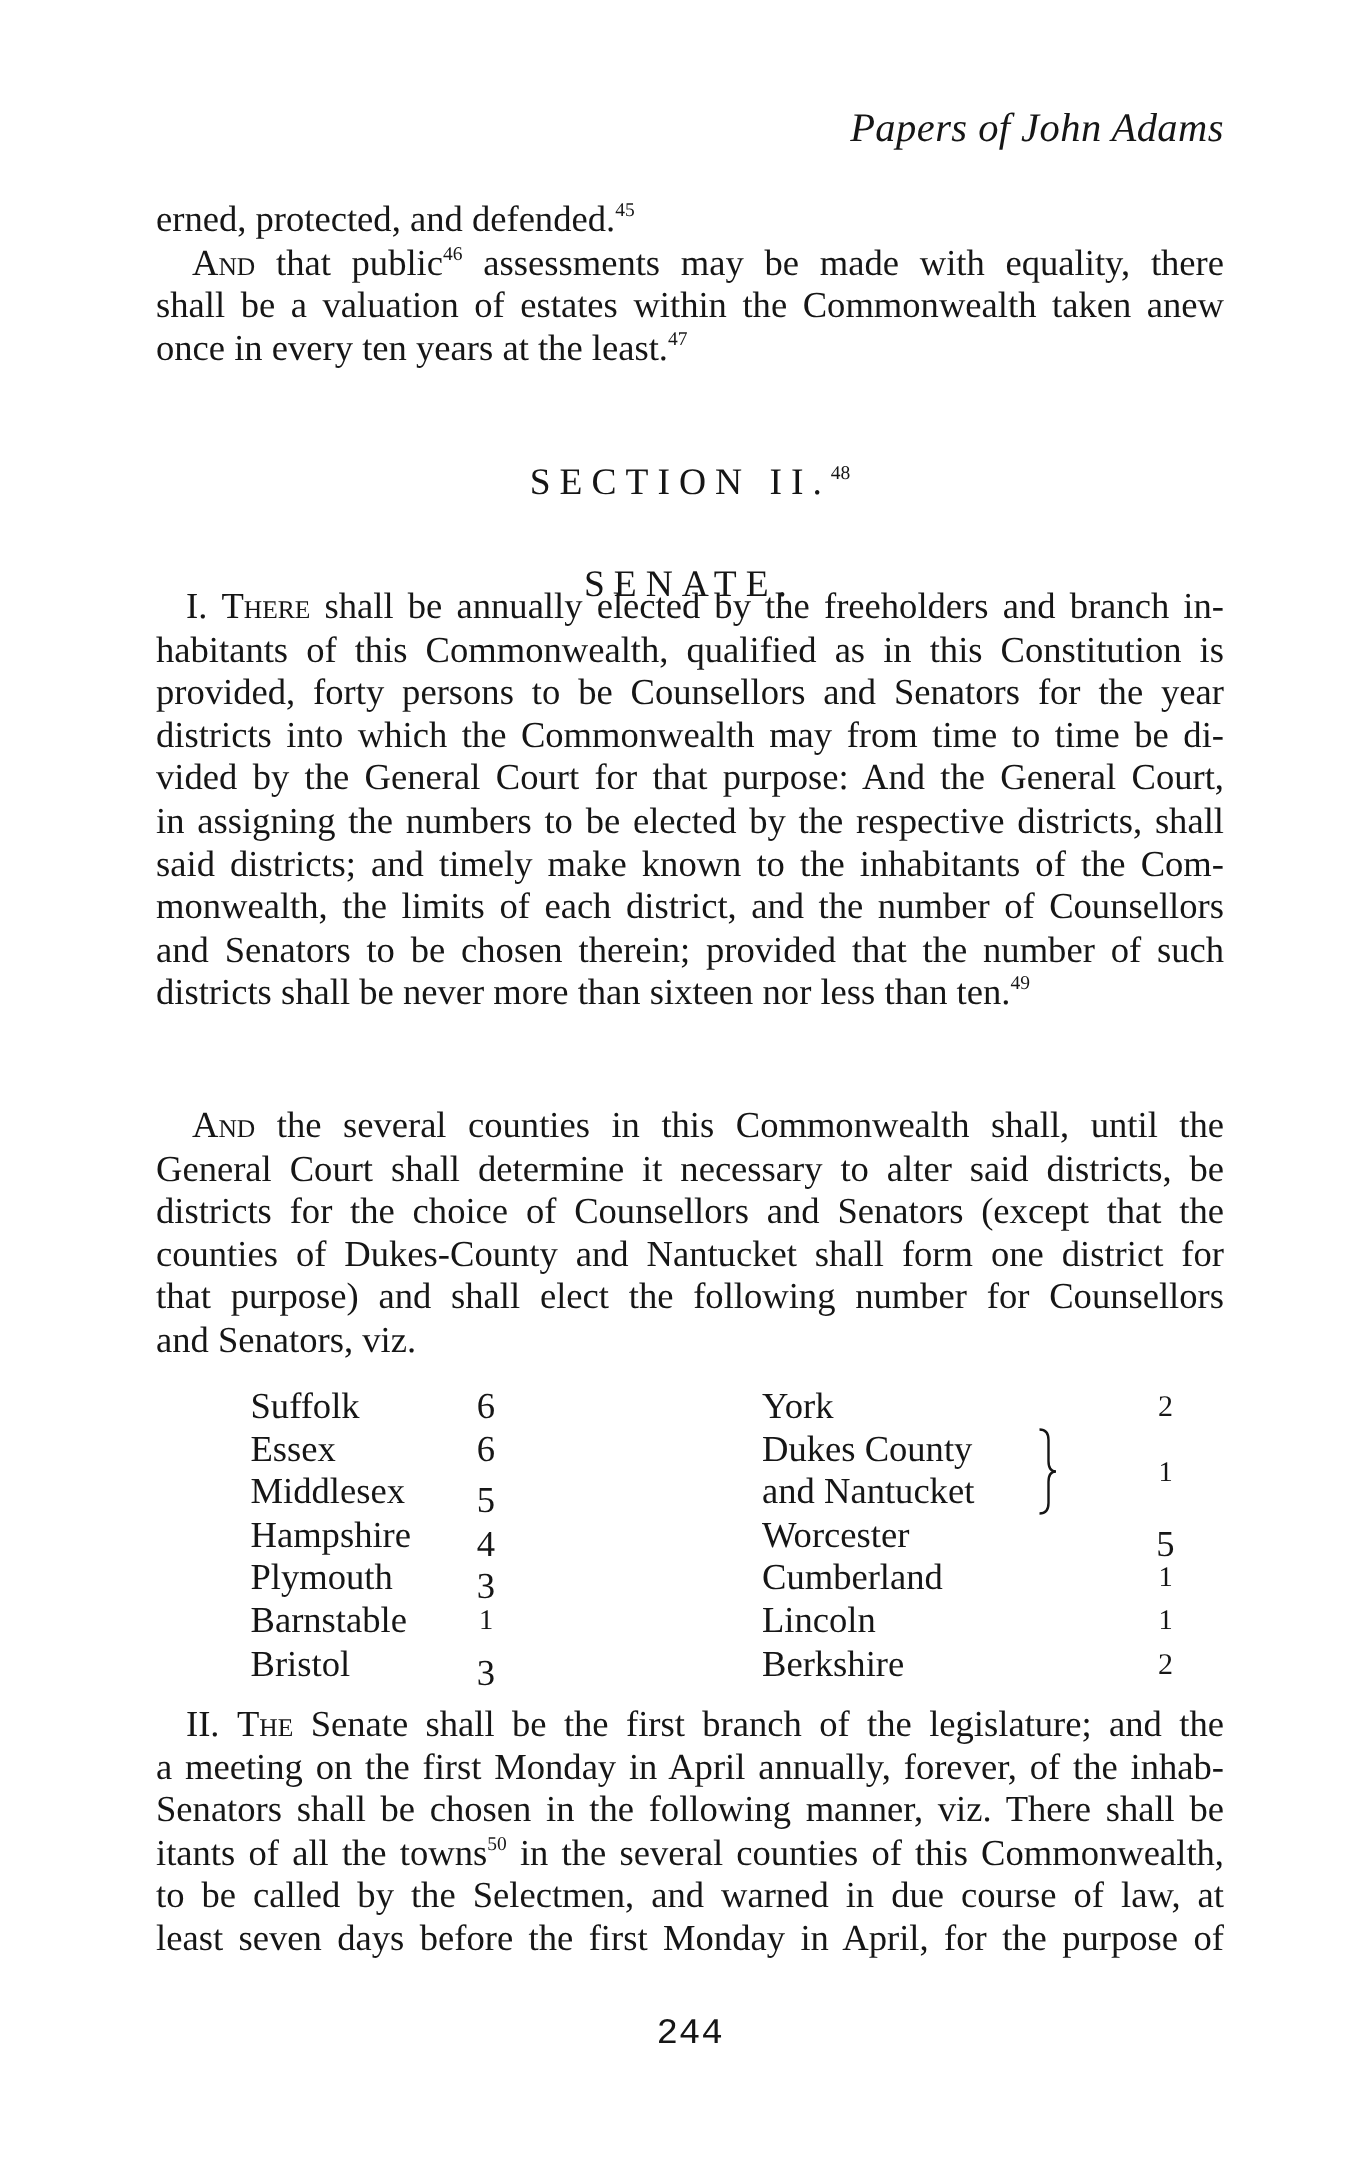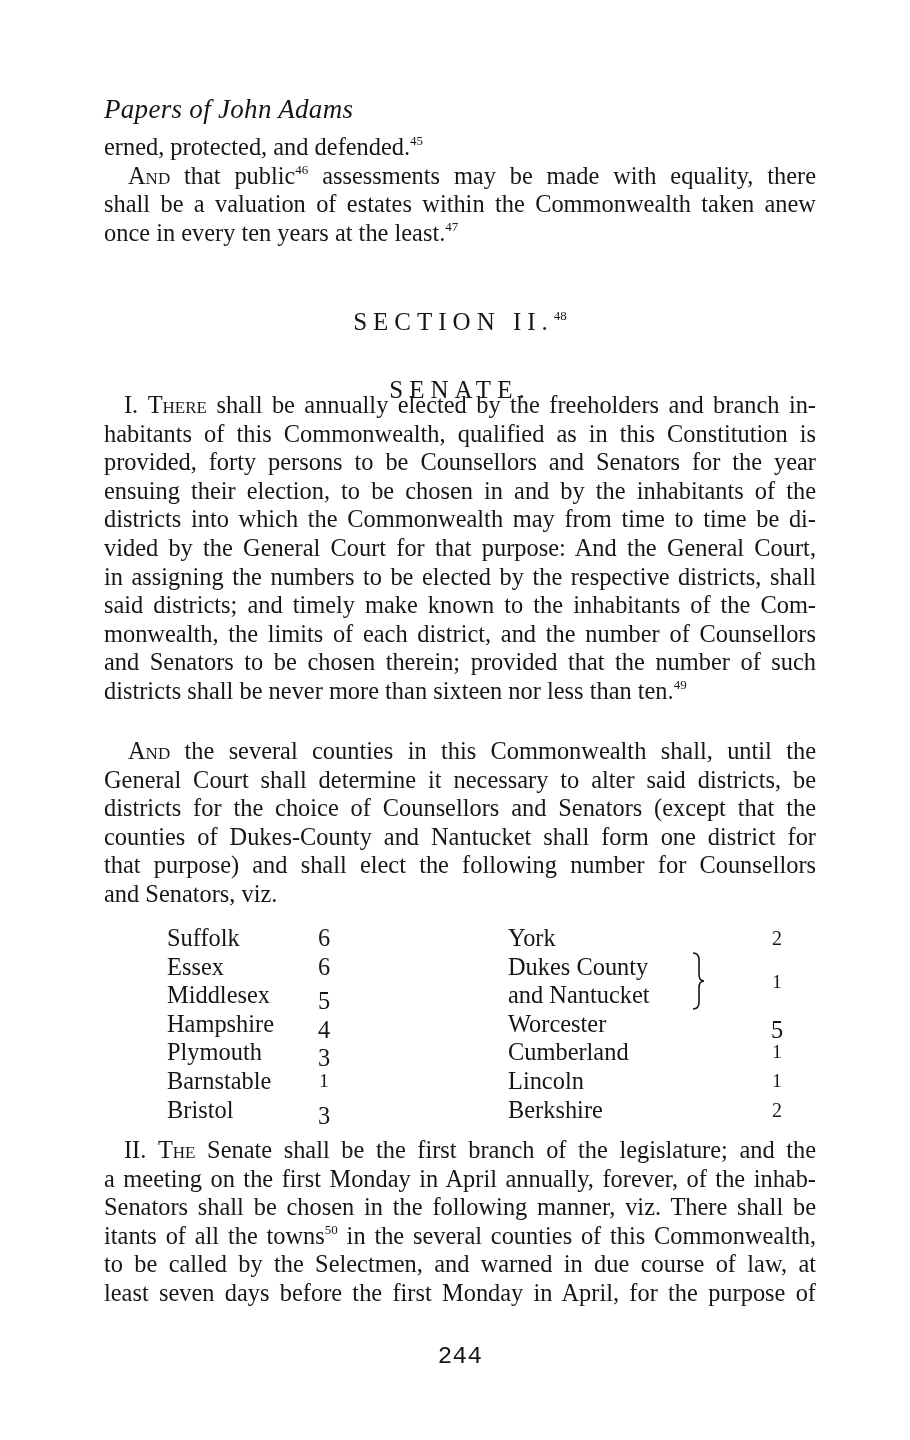--- a/index.html
+++ b/index.html
@@ -19,25 +19,24 @@
       position: absolute;
       left: 104px;
       top: 0;
       width: 712px;
     }
     .running-head {
       position: absolute;
       top: 70px;
       left: 0;
       width: 712px;
-      text-align: left;
+      text-align: right;
       font-style: italic;
       font-size: 27px;
       letter-spacing: 0.3px;
-      margin-top: 24px;
     }
     .body-text {
       position: absolute;
       left: 0;
       width: 712px;
       font-size: 24.4px;
       line-height: 28.6px;
       text-align: justify;
       text-align-last: left;
     }
@@ -123,21 +122,20 @@
     <span class="line last"><span>once in every ten years at the least.</span><sup>47</sup></span>
   </div>
 
   <div class="heading" style="top:308px;"><span>SECTION II.</span><sup style="letter-spacing:0;margin-top:12px;">48</sup></div>
   <div class="heading" style="top:352px;margin-top:24px;">SENATE.</div>
 
   <div class="body-text" style="top:391px;">
     <span class="line indent" style="padding-left:20px;"><span>I. </span><span class="sc">There</span><span> shall be annually elected by the freeholders and branch in-</span></span>
     <span class="line"><span>habitants of this Commonwealth, qualified as in this Constitution is</span></span>
     <span class="line"><span>provided, forty persons to be Counsellors and Senators for the year</span></span>
-    <span class="line"><span>ensuing their election, to be chosen in and by the inhabitants of the</span></span>
     <span class="line"><span>districts into which the Commonwealth may from time to time be di-</span></span>
     <span class="line"><span>vided by the General Court for that purpose: And the General Court,</span></span>
     <span class="line"><span>in assigning the numbers to be elected by the respective districts, shall</span></span>
     <span class="line"><span>said districts; and timely make known to the inhabitants of the Com-</span></span>
     <span class="line"><span>monwealth, the limits of each district, and the number of Counsellors</span></span>
     <span class="line"><span>and Senators to be chosen therein; provided that the number of such</span></span>
     <span class="line last"><span>districts shall be never more than sixteen nor less than ten.</span><sup>49</sup></span>
   </div>
 
   <div class="body-text" style="top:737px;">

